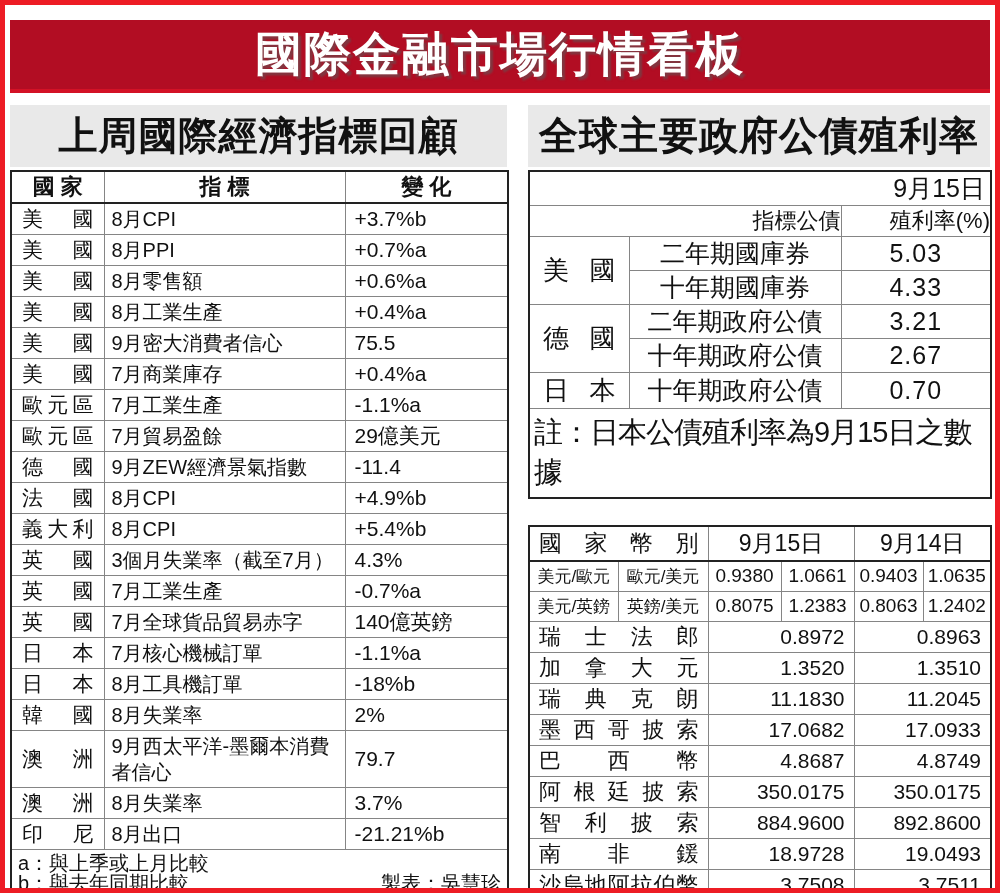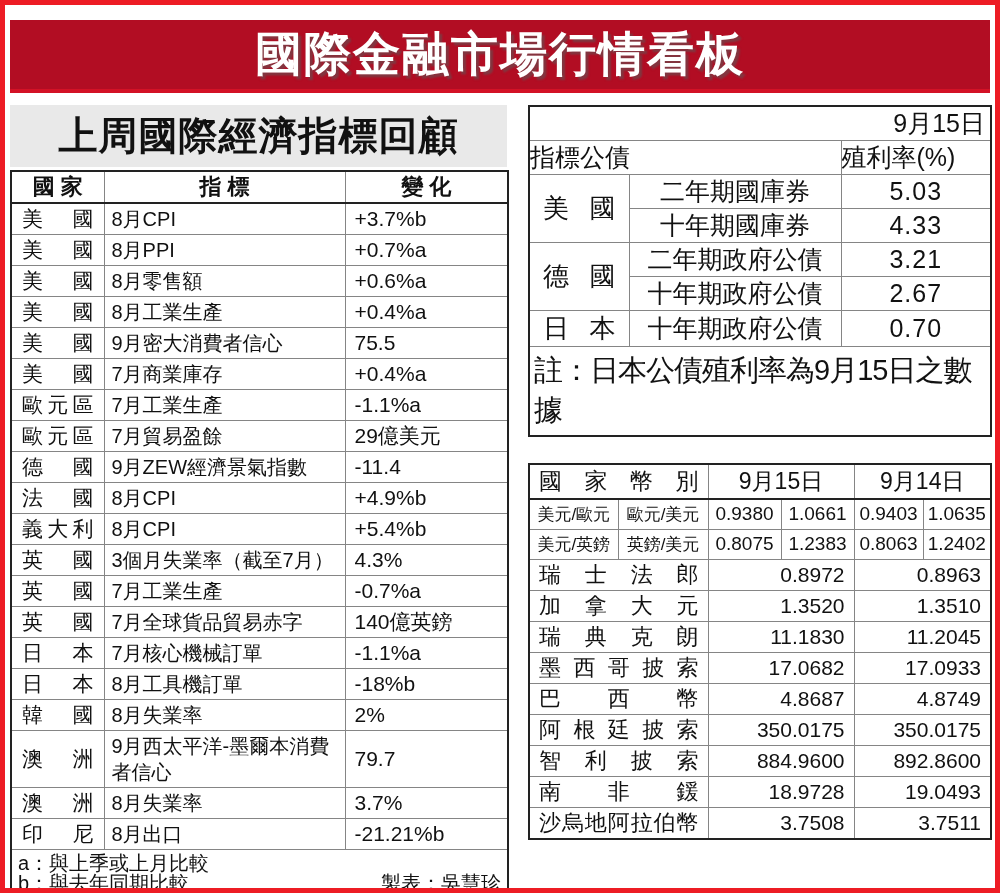--- a/index.html
+++ b/index.html
@@ -57,21 +57,21 @@
   .econ td { height: 30px; font-size: 20px; vertical-align: middle; }
   .econ .c-country { padding: 0 10px; font-size: 21px; }
   .econ .c-ind     { padding: 2px 4px 2px 7px; line-height: 26px; }
   .econ .c-chg     { padding-left: 9px; font-size: 21px; }
   .econ tfoot td   { padding: 3px 6px 20px 6px; font-size: 20px; line-height: 20px; }
   .note-line2 { display: flex; justify-content: space-between; }
 
   
   .bond td { height: 30px; font-size: 25px; vertical-align: middle; }
   .bond .date-cell { text-align: right; padding-right: 5px; font-size: 25px; }
-  .bond .head-cell { text-align: left; font-size: 25px; }
+  .bond .head-cell { text-align: right; font-size: 22px; }
   .bond .b-country { padding: 0 13px; font-size: 26px; }
   .bond .b-name    { text-align: center; font-size: 25px; }
   .bond .b-yield   { text-align: center; font-size: 25px; letter-spacing: 1px; }
   .bond .note-cell { padding: 4px 2px 4px 4px; font-size: 29px; letter-spacing: -1px; }
   .bond-wrap { margin-bottom: 26px; }
 
   
   .fx td { vertical-align: middle; }
   .fx .fx-head td { height: 35px; border-bottom: 2px solid #222; font-size: 23px; }
   .fx .h-cur  { padding: 0 9px; }
@@ -326,20 +326,23 @@
               </div>
             </td>
           </tr>
         </tfoot>
       </table>
     </div>
 
     <div class="right-col">
 
       <div class="bond-wrap">
+        <div class="panel-title">
+          <span>全球主要政府公債殖利率</span>
+        </div>
         <table class="bond frame">
           <colgroup>
               <col style="width:100px">
               <col style="width:212px">
               <col style="width:150px">
             </colgroup>
           <tbody>
             <tr>
               <td class="date-cell" colspan="3">9月15日</td>
             </tr>

